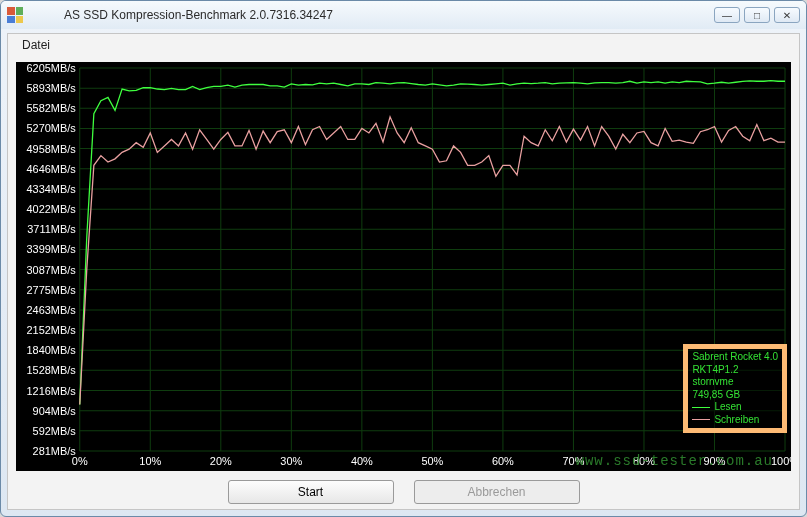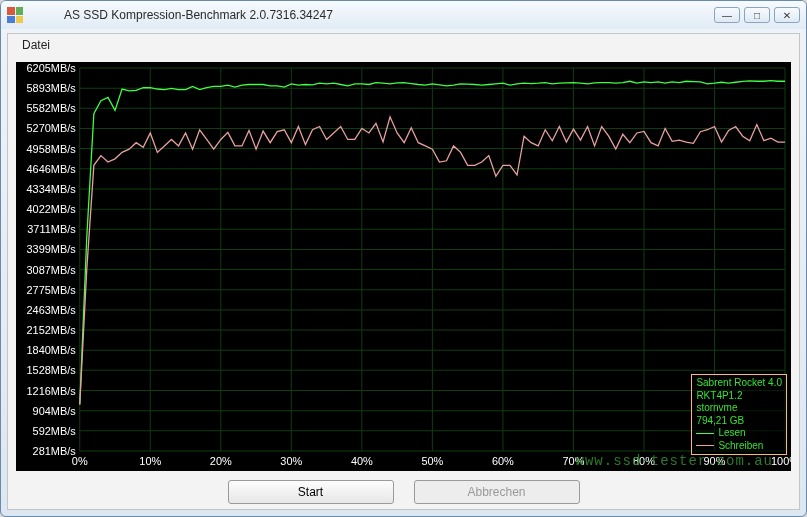--- a/index.html
+++ b/index.html
@@ -85,22 +85,22 @@
     text-decoration: underline;
   }
   svg.chart { width: 100%; height: 100%; display: block; }
   .axis-text { fill: #fff; font-size: 11px; font-family: "Segoe UI", Tahoma, sans-serif; }
   .grid-line { stroke: #0f3d0f; stroke-width: 1; }
   .series-read { stroke: #3fff3f; stroke-width: 1.3; fill: none; }
   .series-write { stroke: #e9a0a0; stroke-width: 1.3; fill: none; }
   .legend-box {
     position: absolute;
     right: 4px;
-    bottom: 16px;
-    border: 1px solid #fdba74;
+    bottom: 38px;
+    border: 5px solid #fdba74;
     padding: 2px 4px;
     font-size: 10px;
     color: #34e234;
     background: rgba(0,0,0,0.55);
     line-height: 1.25;
     white-space: nowrap;
   }
   .legend-box .row { display: flex; align-items: center; gap: 4px; }
   .legend-box .swatch { width: 18px; height: 0; border-top: 1.5px solid; }
   .watermark {
@@ -221,21 +221,21 @@
           <line x1="772" y1="6" x2="772" y2="388" class="grid-line"></line>
           <text x="772" y="402" text-anchor="middle" class="axis-text">100%</text>
           <path d="M64 341.63639432815665L71.08 173.97940580688723L78.16 51.46083727211346L85.24 38.56414584740042L92.32 35.33997299122214L99.4 48.23666441593519L106.47999999999999 26.957123565158675L113.56 28.891627278865645L120.64 28.246792707629975L127.72 25.667454422687374L134.8 25.667454422687374L141.88 26.957123565158675L148.95999999999998 27.601958136394344L156.04000000000002 26.312288993923005L163.12 27.601958136394344L170.2 27.601958136394344L177.28 24.377785280216074L184.36 27.601958136394344L191.44 25.667454422687374L198.52 24.377785280216074L205.6 24.377785280216074L212.68 23.088116137744777L219.76 25.022619851451704L226.84 23.088116137744777L233.92 22.443281566509103L241 22.443281566509103L248.08 22.443281566509103L255.16000000000003 23.732950708980404L262.24 23.732950708980404L269.32 25.022619851451704L276.4 21.798446995273476L283.48 23.088116137744777L290.56 22.443281566509103L297.64 22.76569885212694L304.72 21.153612424037803L311.79999999999995 21.798446995273476L318.88 21.153612424037803L325.96 22.443281566509103L333.04 23.732950708980404L340.12 21.798446995273476L347.2 21.798446995273476L354.28 22.443281566509103L361.36 20.508777852802176L368.44 21.153612424037803L375.52 21.798446995273476L382.6 20.83119513841997L389.68 20.508777852802176L396.76 21.47602970965564L403.84 22.443281566509103L410.92 23.088116137744777L418 21.798446995273476L425.08 22.76569885212694L432.16 23.732950708980404L439.24 23.088116137744777L446.32000000000005 21.798446995273476L453.40000000000003 22.12086428089127L460.48 22.443281566509103L467.55999999999995 23.088116137744777L474.64 22.443281566509103L481.71999999999997 21.798446995273476L488.8 21.153612424037803L495.88 23.088116137744777L502.96 21.798446995273476L510.04 21.153612424037803L517.12 21.47602970965564L524.2 21.153612424037803L531.28 20.508777852802176L538.36 21.798446995273476L545.44 21.153612424037803L552.52 20.83119513841997L559.5999999999999 20.508777852802176L566.68 21.153612424037803L573.76 21.798446995273476L580.84 20.83119513841997L587.92 20.508777852802176L595 20.508777852802176L602.08 21.153612424037803L609.16 20.508777852802176L616.24 19.219108710330875L623.32 21.153612424037803L630.4 19.863943281566506L637.48 20.508777852802176L644.56 19.863943281566506L651.64 21.153612424037803L658.72 19.863943281566506L665.8 20.508777852802176L672.88 19.219108710330875L679.96 19.541525995948668L687.04 19.863943281566506L694.12 21.798446995273476L701.2 21.153612424037803L708.28 20.18636056718434L715.36 21.153612424037803L722.44 20.18636056718434L729.52 19.412559081701552L736.6 18.89669142471304L743.68 19.219108710330875L750.76 19.219108710330875L757.84 18.574274139095206L764.92 19.219108710330875L772 19.219108710330875" class="series-read"></path>
           <path d="M64 341.63639432815665L71.08 206.22113436866982L78.16 103.04760297096557L85.24 93.3750844024308L92.32 99.8234301147873L99.4 96.59925725860903L106.47999999999999 90.15091154625253L113.56 86.92673869007426L120.64 80.47839297771776L127.72 84.99223497636734L134.8 70.80587440918299L141.88 90.15091154625253L148.95999999999998 83.70256583389603L156.04000000000002 77.25422012153949L163.12 83.70256583389603L170.2 70.80587440918299L177.28 86.92673869007426L184.36 67.58170155300473L191.44 77.25422012153949L198.52 86.92673869007426L205.6 77.25422012153949L212.68 70.16103983794733L219.76 83.70256583389603L226.84 83.70256583389603L233.92 68.2265361242404L241 86.92673869007426L248.08 68.87137069547603L255.16000000000003 80.47839297771776L262.24 69.5162052667117L269.32 67.58170155300473L276.4 80.47839297771776L283.48 64.35752869682645L290.56 82.41289669142469L297.64 67.58170155300473L304.72 64.35752869682645L311.79999999999995 77.25422012153949L318.88 70.80587440918299L325.96 64.35752869682645L333.04 77.25422012153949L340.12 77.25422012153949L347.2 66.29203241053342L354.28 70.80587440918299L361.36 61.13335584064823L368.44 79.8335584064821L375.52 54.68501012829169L382.6 70.80587440918299L389.68 80.47839297771776L396.76 65.64719783929775L403.84 80.47839297771776L410.92 83.70256583389603L418 86.92673869007426L425.08 99.8234301147873L432.16 98.533760972316L439.24 83.70256583389603L446.32000000000005 90.15091154625253L453.40000000000003 103.04760297096557L460.48 103.04760297096557L467.55999999999995 99.8234301147873L474.64 93.3750844024308L481.71999999999997 114.00979068197165L488.8 103.04760297096557L495.88 103.04760297096557L502.96 112.72012153950034L510.04 74.03004726536122L517.12 80.47839297771776L524.2 83.70256583389603L531.28 67.58170155300473L538.36 78.5438892640108L545.44 64.35752869682645L552.52 79.8335584064821L559.5999999999999 66.93686698176906L566.68 77.89905469277517L573.76 64.35752869682645L580.84 83.70256583389603L587.92 64.35752869682645L595 74.03004726536122L602.08 86.92673869007426L609.16 72.0955435516543L616.24 80.47839297771776L623.32 70.80587440918299L630.4 69.19378798109386L637.48 80.47839297771776L644.56 83.70256583389603L651.64 66.29203241053342L658.72 79.18872383524646L665.8 77.89905469277517L672.88 79.8335584064821L679.96 81.1232275489534L687.04 69.5162052667117L694.12 67.58170155300473L701.2 64.35752869682645L708.28 79.8335584064821L715.36 68.2265361242404L722.44 64.35752869682645L729.52 74.03004726536122L736.6 78.5438892640108L743.68 62.423024983119525L750.76 78.5438892640108L757.84 75.96455097906819L764.92 79.8335584064821L772 79.8335584064821" class="series-write"></path>
         </svg>
 
       <div class="legend-box">
         <div>Sabrent Rocket 4.0</div>
         <div>RKT4P1.2</div>
         <div>stornvme</div>
-        <div>794,21 GB</div>
+        <div>749,85 GB</div>
         <div class="row">
           <span class="swatch" style="border-color:#3fff3f"></span>
           <span>Lesen</span>
         </div>
         <div class="row">
           <span class="swatch" style="border-color:#e9a0a0"></span>
           <span>Schreiben</span>
         </div>
       </div>
 

